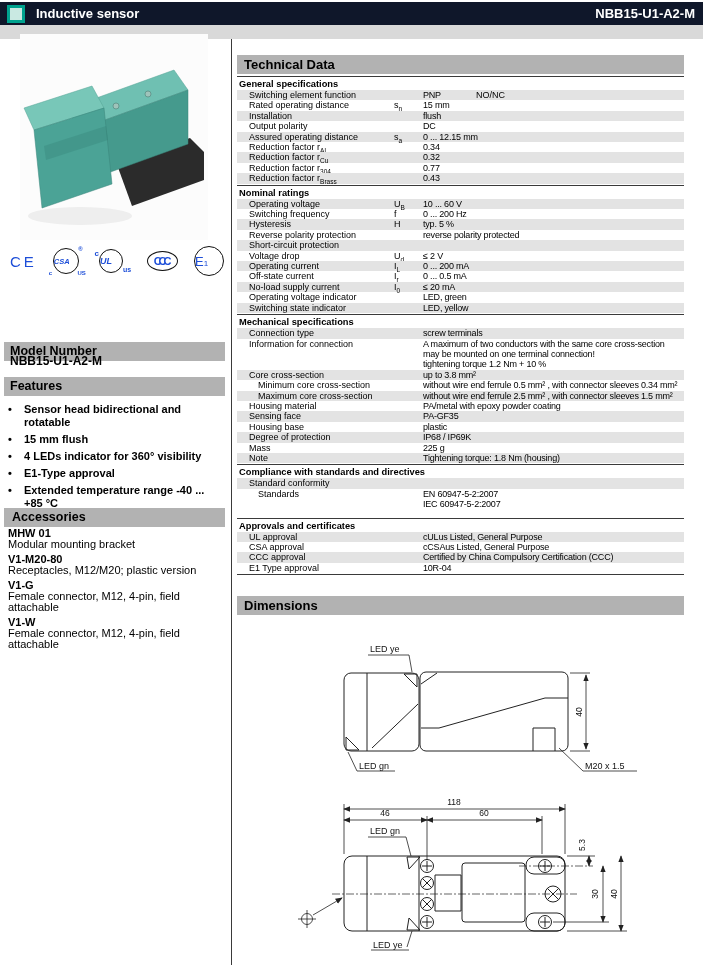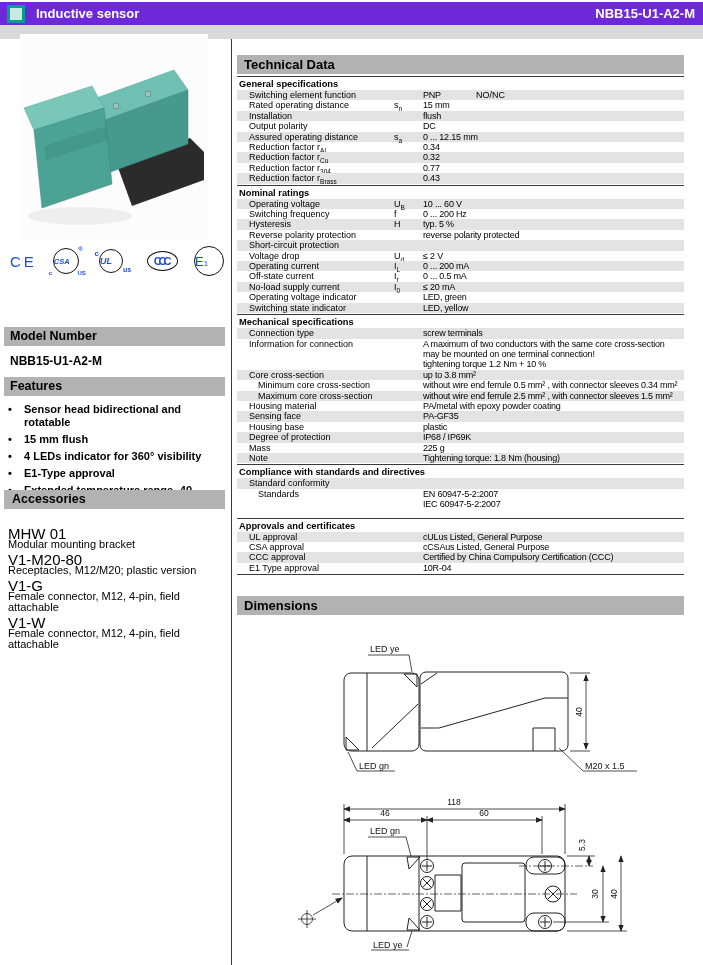--- a/index.html
+++ b/index.html
@@ -1,19 +1,19 @@
 <!DOCTYPE html>
 <html><head>
 <meta charset="utf-8">
 <style>
   html,body{margin:0;padding:0;}
   body{width:703px;height:965px;position:relative;background:#fff;
        font-family:"Liberation Sans",sans-serif;color:#000;overflow:hidden;}
   
-  .topbar{position:absolute;top:2px;left:0;width:703px;height:23px;background:#6d28d9;}
+  .topbar{position:absolute;top:2px;left:0;width:703px;height:23px;background:#0f172a;}
   .logo-sq{position:absolute;left:7px;top:3px;width:12px;height:12px;border:3px solid #00a28e;background:#c9e9e2;}
   .topbar-title{position:absolute;left:36px;top:4px;font-size:13px;font-weight:bold;color:#fff;}
   .topbar-model{position:absolute;right:8px;top:4px;font-size:13px;font-weight:bold;color:#fff;}
   .band{position:absolute;top:25px;left:0;width:703px;height:14px;background:#d9d9d9;}
   .vsep{position:absolute;left:231px;top:39px;width:1px;height:926px;background:#3a3a3a;}
   
   .photo{position:absolute;left:20px;top:34px;width:188px;height:206px;background:#fcfcfc;}
   .marks{position:absolute;left:10px;top:244px;width:214px;height:34px;display:flex;align-items:center;justify-content:space-between;color:#1d4ed8;}
   .ce{font-size:15px;letter-spacing:3px;font-weight:500;}
   .mark-circ{border:1.6px solid #111;border-radius:50%;display:flex;align-items:center;position:relative;}
@@ -22,27 +22,27 @@
   .csa .cc{position:absolute;bottom:-3px;left:-5px;font-size:6px;font-style:normal;}
   .csa .us{position:absolute;bottom:-3px;right:-8px;font-size:6px;font-style:normal;}
   .ulwrap{display:flex;align-items:center;}
   .ulwrap .pre{font-size:8px;font-weight:bold;align-self:flex-start;}
   .ul{width:22px;height:22px;font-size:9px;font-weight:bold;font-style:italic;}
   .ulwrap .post{font-size:7px;font-weight:bold;align-self:flex-end;}
   .ccc{width:31px;height:20px;border:1.6px solid #111;border-radius:50%;display:flex;align-items:center;justify-content:center;font-size:11px;font-weight:bold;letter-spacing:-3px;padding-right:3px;box-sizing:border-box;}
   .e1{width:28px;height:28px;font-size:13px;}
   .e1 .n{font-size:8px;margin-top:4px;}
   .lbar{position:absolute;left:4px;width:221px;height:19px;background:#b2b2b2;font-weight:bold;font-size:12.5px;line-height:19px;padding-left:6px;box-sizing:border-box;}
-  #bar-model{top:327px;} #bar-features{top:377px;} #bar-acc{top:490px;padding-left:8px;}
+  #bar-model{top:342px;} #bar-features{top:377px;} #bar-acc{top:508px;padding-left:8px;}
   .model-val{position:absolute;left:10px;top:354px;font-size:12px;font-weight:bold;}
   .features{position:absolute;left:8px;top:403px;width:202px;}
   .fi{display:flex;font-size:11px;font-weight:bold;line-height:13px;margin-bottom:4px;}
   .fi .b{width:16px;flex:none;}
   .acc{position:absolute;left:8px;top:524px;width:218px;}
-  .an{font-size:15px;font-weight:normal;line-height:11px;margin-top:4px;}
+  .an{font-size:11px;font-weight:bold;line-height:11px;margin-top:4px;}
   .ad{font-size:11px;line-height:11px;}
   
   .rcol{position:absolute;left:237px;top:55px;width:447px;}
   .rbar{height:19px;background:#b2b2b2;font-weight:bold;font-size:13px;line-height:19px;padding-left:7px;}
   #tech-sections{margin-top:2px;}
   .sec-title{border-top:1px solid #3a3a3a;font-size:9.3px;font-weight:bold;padding:2px 0 1px 2px;margin-top:1px;line-height:10px;}
   .tech-section.gap{margin-top:8px;}
   .trow{position:relative;padding-left:186px;min-height:10.4px;box-sizing:border-box;}
   .trow.stripe{background:#e3e3e3;}
   .tlabel{position:absolute;left:12px;top:0;font-size:9px;line-height:10.4px;white-space:nowrap;}

